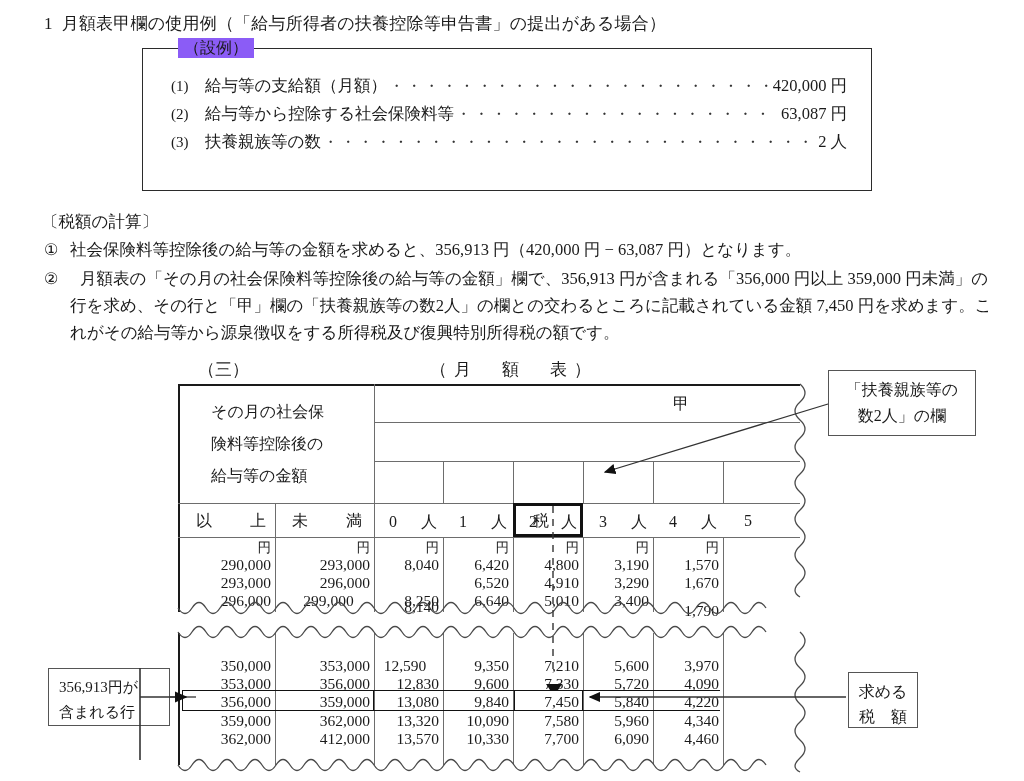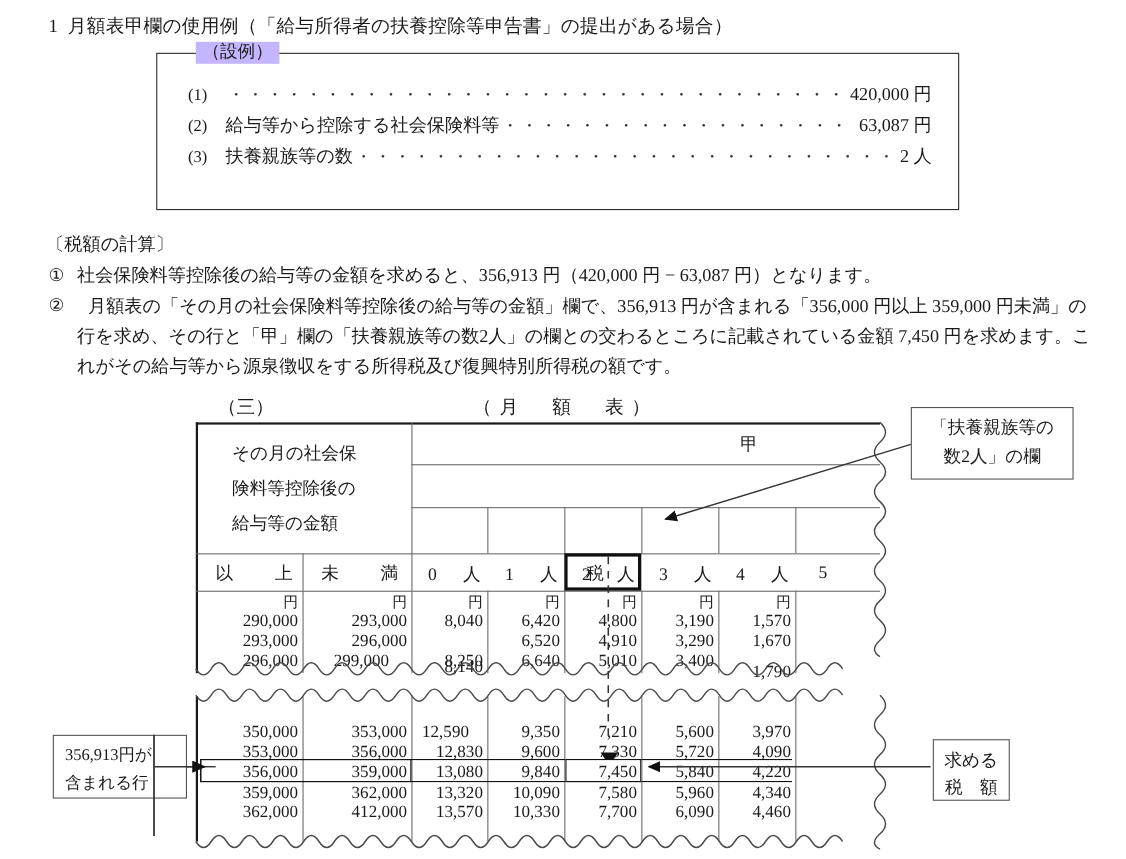--- a/index.html
+++ b/index.html
@@ -29,21 +29,21 @@
 
   
   #example-box {
     left: 142px; top: 48px;
     width: 730px; height: 143px;
     border: 1px solid #2b2b2b;
     box-sizing: border-box;
   }
   #example-legend {
     left: 178px; top: 38px;
-    background: #c4b5fd;
+    background: #8b5cf6;
     padding: 0 6px;
     font-size: 16px;
     line-height: 20px;
   }
   .ex-row {
     position: absolute;
     left: 28px;
     width: 676px;
     font-size: 16.5px;
     white-space: nowrap;
@@ -192,20 +192,21 @@
 </head>
 <body>
 
 <div class="abs" id="sec1-heading">
   <span class="num">1</span><span>月額表甲欄の使用例（「給与所得者の扶養控除等申告書」の提出がある場合）</span>
 </div>
 
 <div class="abs" id="example-box">
   <div class="ex-row" id="ex-r1">
     <span class="idx">(1)</span>
+    <span class="lbl">給与等の支給額（月額）</span>
     <span class="dots">・・・・・・・・・・・・・・・・・・・・・・・・・・・・・・・・・・・・・・・・・・・・・・・・・・・・・・</span>
     <span class="amt">420,000 円</span>
   </div>
   <div class="ex-row" id="ex-r2">
     <span class="idx">(2)</span>
     <span class="lbl">給与等から控除する社会保険料等</span>
     <span class="dots">・・・・・・・・・・・・・・・・・・・・・・・・・・・・・・・・・・・・・・・・・・・・・・・・・・・・・・</span>
     <span class="amt">63,087 円</span>
   </div>
   <div class="ex-row" id="ex-r3">

